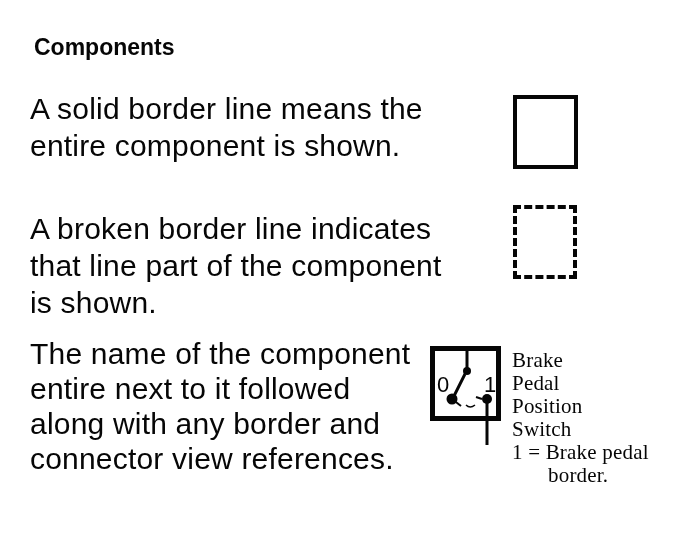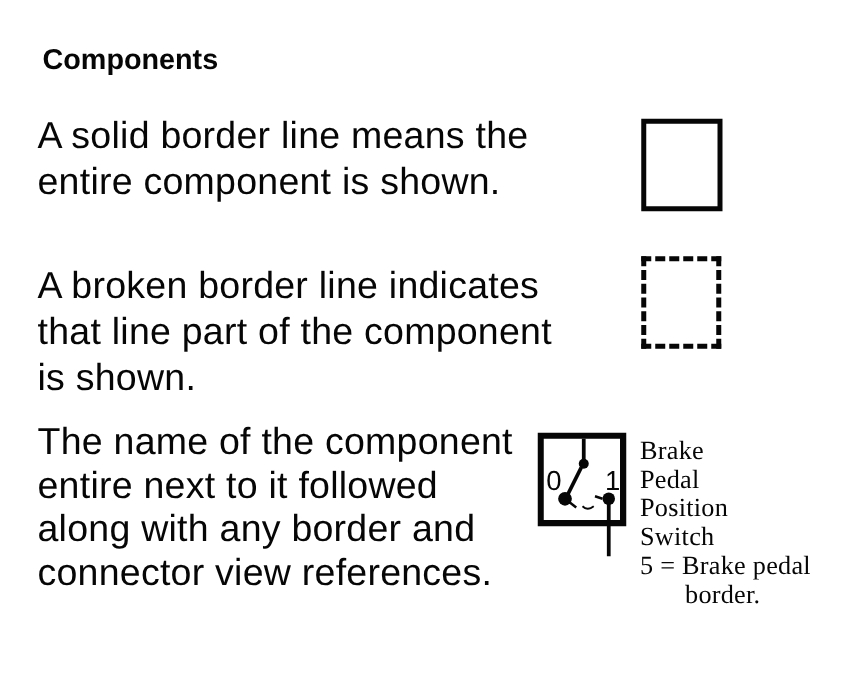--- a/index.html
+++ b/index.html
@@ -112,15 +112,15 @@
   <line x1="57" y1="53" x2="57" y2="99" stroke="#060606" stroke-width="3"></line>
   <text x="7" y="46" font-size="22" fill="#060606">0</text>
   <text x="54" y="46" font-size="22" fill="#060606">1</text>
 </svg>
 
 <div class="caption">
   <div class="line">Brake</div>
   <div class="line">Pedal</div>
   <div class="line">Position</div>
   <div class="line">Switch</div>
-  <div class="line">5 = Brake pedal</div>
+  <div class="line">1 = Brake pedal</div>
   <div class="line indent">border.</div>
 </div>
 
 </body></html>

